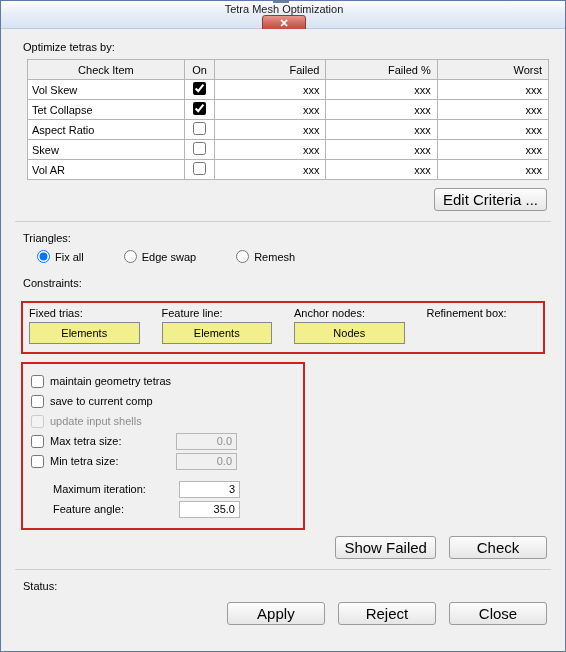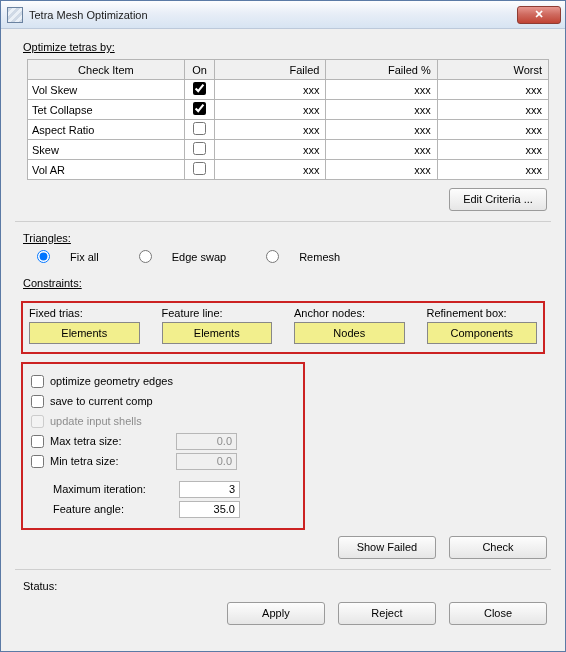--- a/index.html
+++ b/index.html
@@ -17,20 +17,21 @@
   flex-direction: column;
   box-shadow: 0 0 3px rgba(0,0,0,.3);
 }
 .titlebar {
   height: 28px;
   background: linear-gradient(to bottom, #fdfdfe, #e8eef7 45%, #d7e4f2);
   display: flex;
   align-items: center;
   padding: 0 4px 0 6px;
   border-bottom: 1px solid #bcc9da;
+  flex-direction: column;
 }
 .titlebar .app-icon {
   width: 16px; height: 16px;
   border: 1px solid #6a82a0;
   background: linear-gradient(135deg,#cfd9e6 25%, #eaf0f7 25%, #eaf0f7 50%, #cfd9e6 50%, #cfd9e6 75%, #eaf0f7 75%);
   background-size: 8px 8px;
   margin-right: 6px;
 }
 .titlebar .title {
   flex: 1;
@@ -46,21 +47,21 @@
   line-height: 15px;
   font-weight: bold;
   font-size: 11px;
 }
 .body {
   flex: 1;
   background: #f0f0f0;
   padding: 8px 12px 6px 12px;
   position: relative;
 }
-.section-label { margin: 4px 0 6px 10px; text-decoration: underline; }
+.section-label { margin: 4px 0 6px 10px; }
 
 table.criteria {
   border-collapse: collapse;
   margin-left: 14px;
   width: 522px;
   background: #fff;
 }
 table.criteria th, table.criteria td {
   border: 1px solid #b5b5b5;
   padding: 2px 4px;
@@ -79,30 +80,30 @@
 .btn {
   display: inline-block;
   min-width: 98px;
   height: 23px;
   background: linear-gradient(to bottom,#fdfdfd,#e6e6e6);
   border: 1px solid #9b9b9b;
   border-radius: 3px;
   text-align: center;
   line-height: 21px;
   font-family: inherit;
-  font-size: 11px;
+  font-size: 15px;
   padding: 0 8px;
 }
 
 .row-right { text-align: right; margin: 8px 6px 0 0; }
 
 hr.sep { border: none; border-top: 1px solid #cfcfcf; margin: 10px 2px; }
 
 .radio-row { margin: 2px 0 0 24px; display:flex; gap:40px; align-items:center; }
-.radio-row label { display:flex; align-items:center; gap:20px; }
+.radio-row label { display:flex; align-items:center; gap:5px; }
 input[type=radio], input[type=checkbox]{ width:13px; height:13px; margin:0; }
 
 .constraints-box {
   border: 2px solid #c22;
   margin: 12px 8px 0 8px;
   padding: 4px 6px 8px 6px;
   position: relative;
 }
 .constraints-row { display: flex; gap: 22px; }
 .constraint-col { flex: 1; }
@@ -246,29 +247,28 @@
         <div class="constraint-col">
           <div class="constraint-label">Feature line:</div>
           <div class="yellow-btn">Elements</div>
         </div>
         <div class="constraint-col">
           <div class="constraint-label">Anchor nodes:</div>
           <div class="yellow-btn">Nodes</div>
         </div>
         <div class="constraint-col">
           <div class="constraint-label">Refinement box:</div>
-          <div class="yellow-btn">Components</div>
         </div>
       </div>
     </div>
 
     <div class="options-box">
       <div class="opt-row">
           <input type="checkbox" class="native-cb" style="">
-          <span>optimize geometry edges</span>
+          <span>maintain geometry tetras</span>
         </div>
       <div class="opt-row">
           <input type="checkbox" class="native-cb" style="">
           <span>save to current comp</span>
         </div>
       <div class="opt-row disabled">
           <input type="checkbox" class="native-cb" disabled="" style="">
           <span>update input shells</span>
         </div>
       <div class="opt-row">

